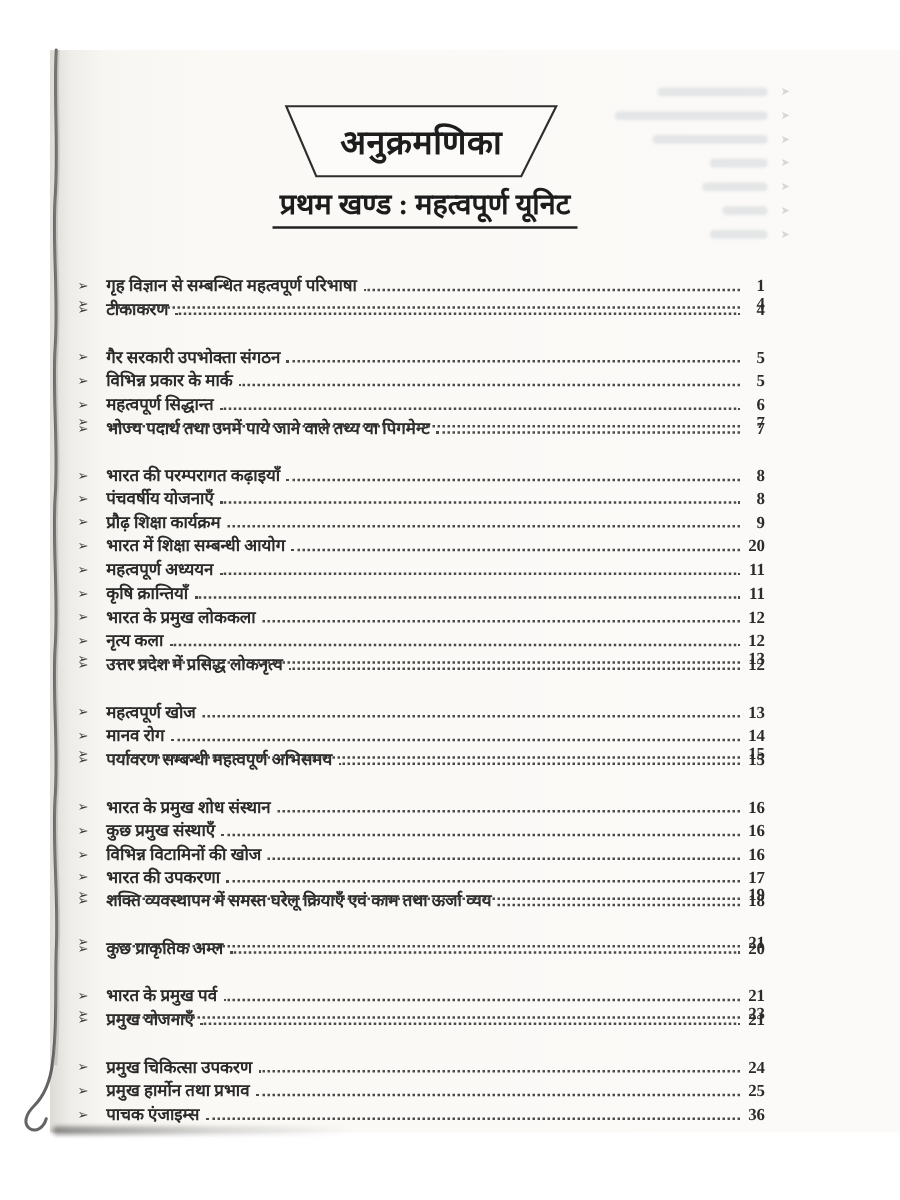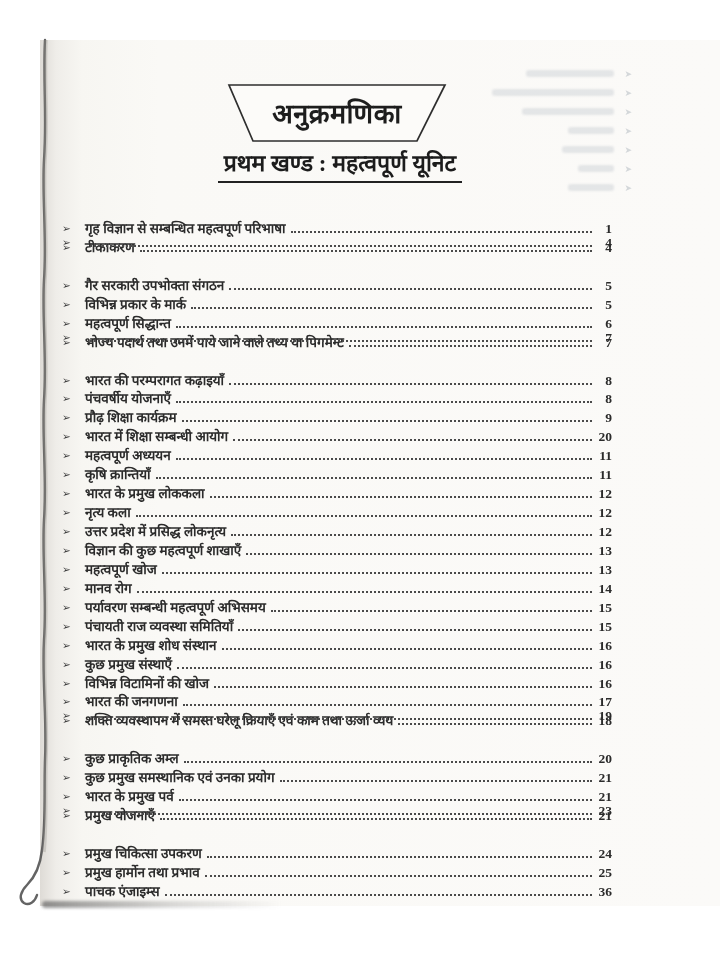--- a/index.html
+++ b/index.html
@@ -218,21 +218,20 @@
 
   <div class="toc-row">
     <span class="toc-bullet">➢</span>
     <span class="toc-label">उत्तर प्रदेश में प्रसिद्ध लोकनृत्य</span>
     <span class="toc-leader"></span>
     <span class="toc-page">12</span>
   </div>
 
   <div class="toc-row">
     <span class="toc-bullet">➢</span>
-    <span class="toc-label">विज्ञान की कुछ महत्वपूर्ण शाखाएँ</span>
     <span class="toc-leader"></span>
     <span class="toc-page">13</span>
   </div>
 
   <div class="toc-row">
     <span class="toc-bullet">➢</span>
     <span class="toc-label">महत्वपूर्ण खोज</span>
     <span class="toc-leader"></span>
     <span class="toc-page">13</span>
   </div>
@@ -246,21 +245,20 @@
 
   <div class="toc-row">
     <span class="toc-bullet">➢</span>
     <span class="toc-label">पर्यावरण सम्बन्धी महत्वपूर्ण अभिसमय</span>
     <span class="toc-leader"></span>
     <span class="toc-page">15</span>
   </div>
 
   <div class="toc-row">
     <span class="toc-bullet">➢</span>
-    <span class="toc-label">पंचायती राज व्यवस्था समितियाँ</span>
     <span class="toc-leader"></span>
     <span class="toc-page">15</span>
   </div>
 
   <div class="toc-row">
     <span class="toc-bullet">➢</span>
     <span class="toc-label">भारत के प्रमुख शोध संस्थान</span>
     <span class="toc-leader"></span>
     <span class="toc-page">16</span>
   </div>
@@ -274,21 +272,21 @@
 
   <div class="toc-row">
     <span class="toc-bullet">➢</span>
     <span class="toc-label">विभिन्न विटामिनों की खोज</span>
     <span class="toc-leader"></span>
     <span class="toc-page">16</span>
   </div>
 
   <div class="toc-row">
     <span class="toc-bullet">➢</span>
-    <span class="toc-label">भारत की जनगणना</span>
+    <span class="toc-label">भारत की उपकरणा</span>
     <span class="toc-leader"></span>
     <span class="toc-page">17</span>
   </div>
 
   <div class="toc-row">
     <span class="toc-bullet">➢</span>
     <span class="toc-label">शक्ति व्यवस्थापन में समस्त घरेलू क्रियाएँ एवं काम तथा ऊर्जा व्यय</span>
     <span class="toc-leader"></span>
     <span class="toc-page">18</span>
   </div>
@@ -301,21 +299,20 @@
 
   <div class="toc-row">
     <span class="toc-bullet">➢</span>
     <span class="toc-label">कुछ प्राकृतिक अम्ल</span>
     <span class="toc-leader"></span>
     <span class="toc-page">20</span>
   </div>
 
   <div class="toc-row">
     <span class="toc-bullet">➢</span>
-    <span class="toc-label">कुछ प्रमुख समस्थानिक एवं उनका प्रयोग</span>
     <span class="toc-leader"></span>
     <span class="toc-page">21</span>
   </div>
 
   <div class="toc-row">
     <span class="toc-bullet">➢</span>
     <span class="toc-label">भारत के प्रमुख पर्व</span>
     <span class="toc-leader"></span>
     <span class="toc-page">21</span>
   </div>

